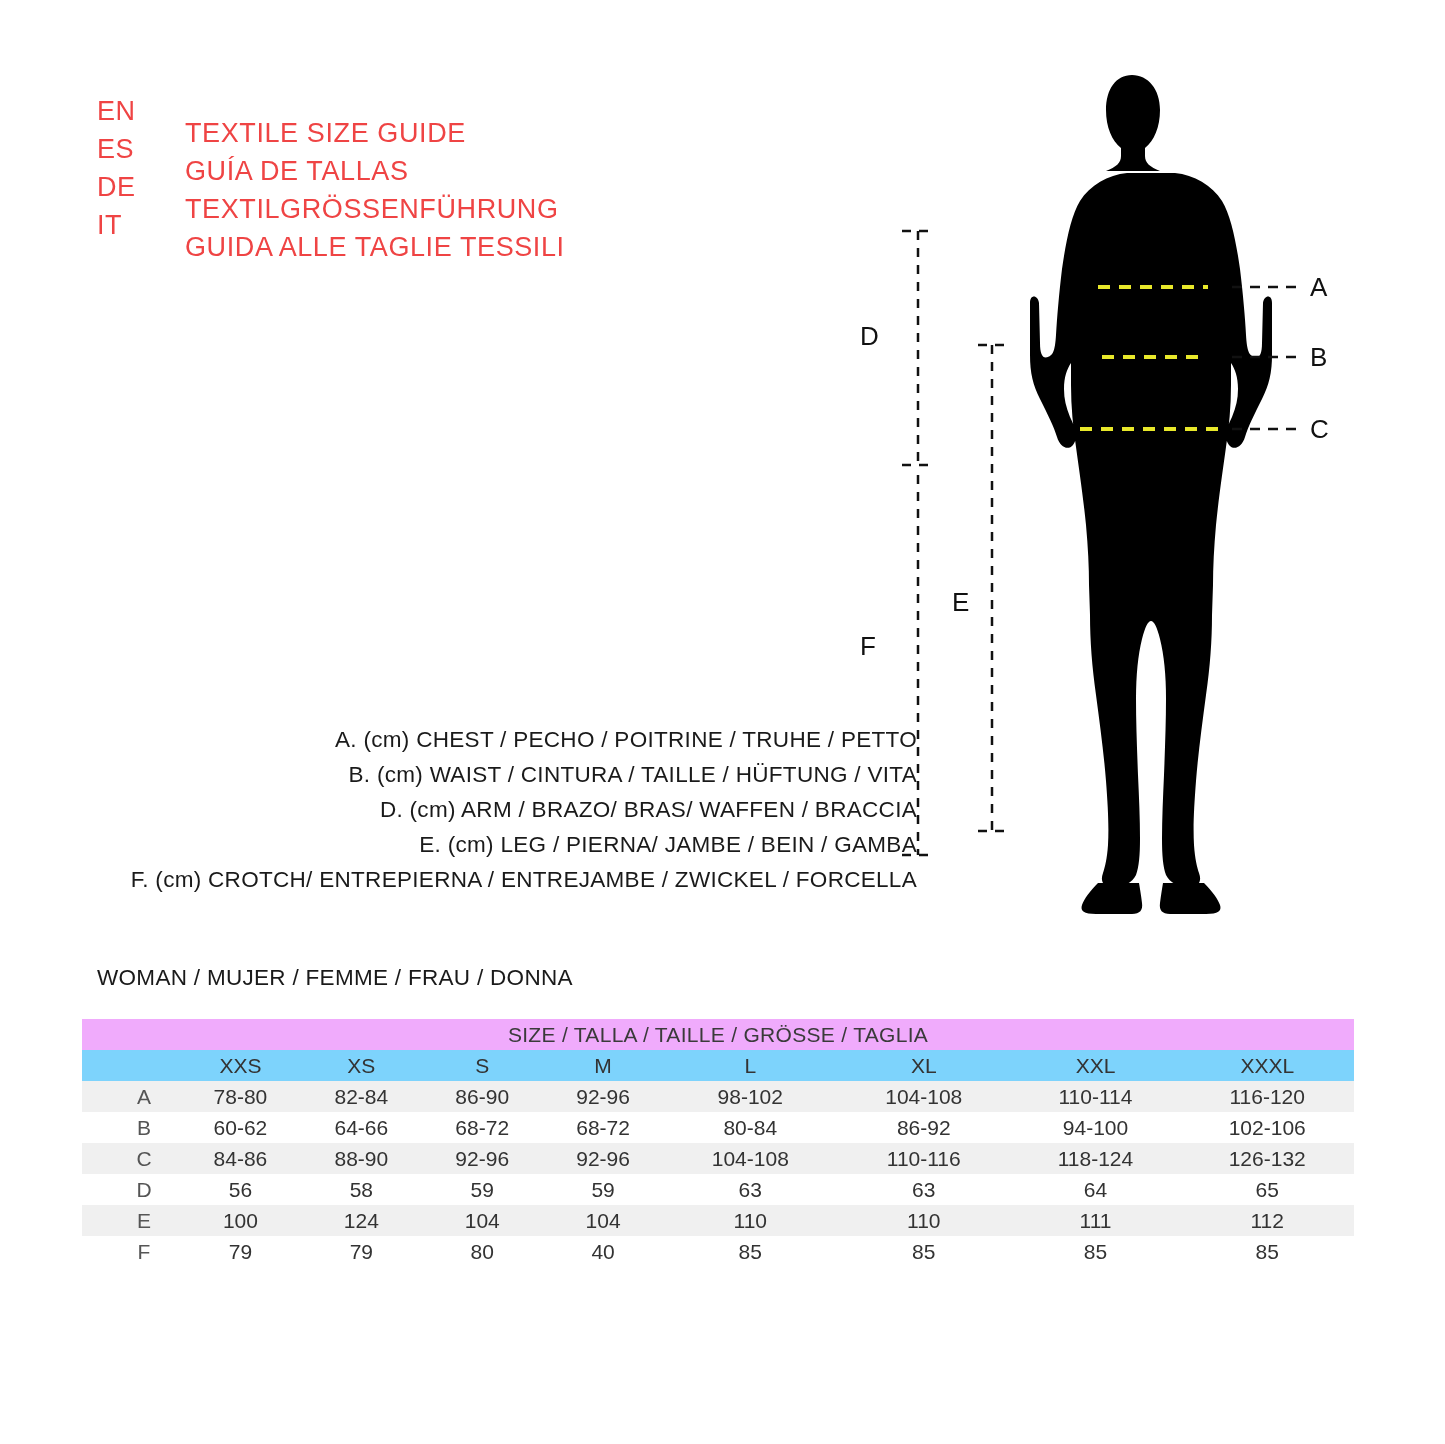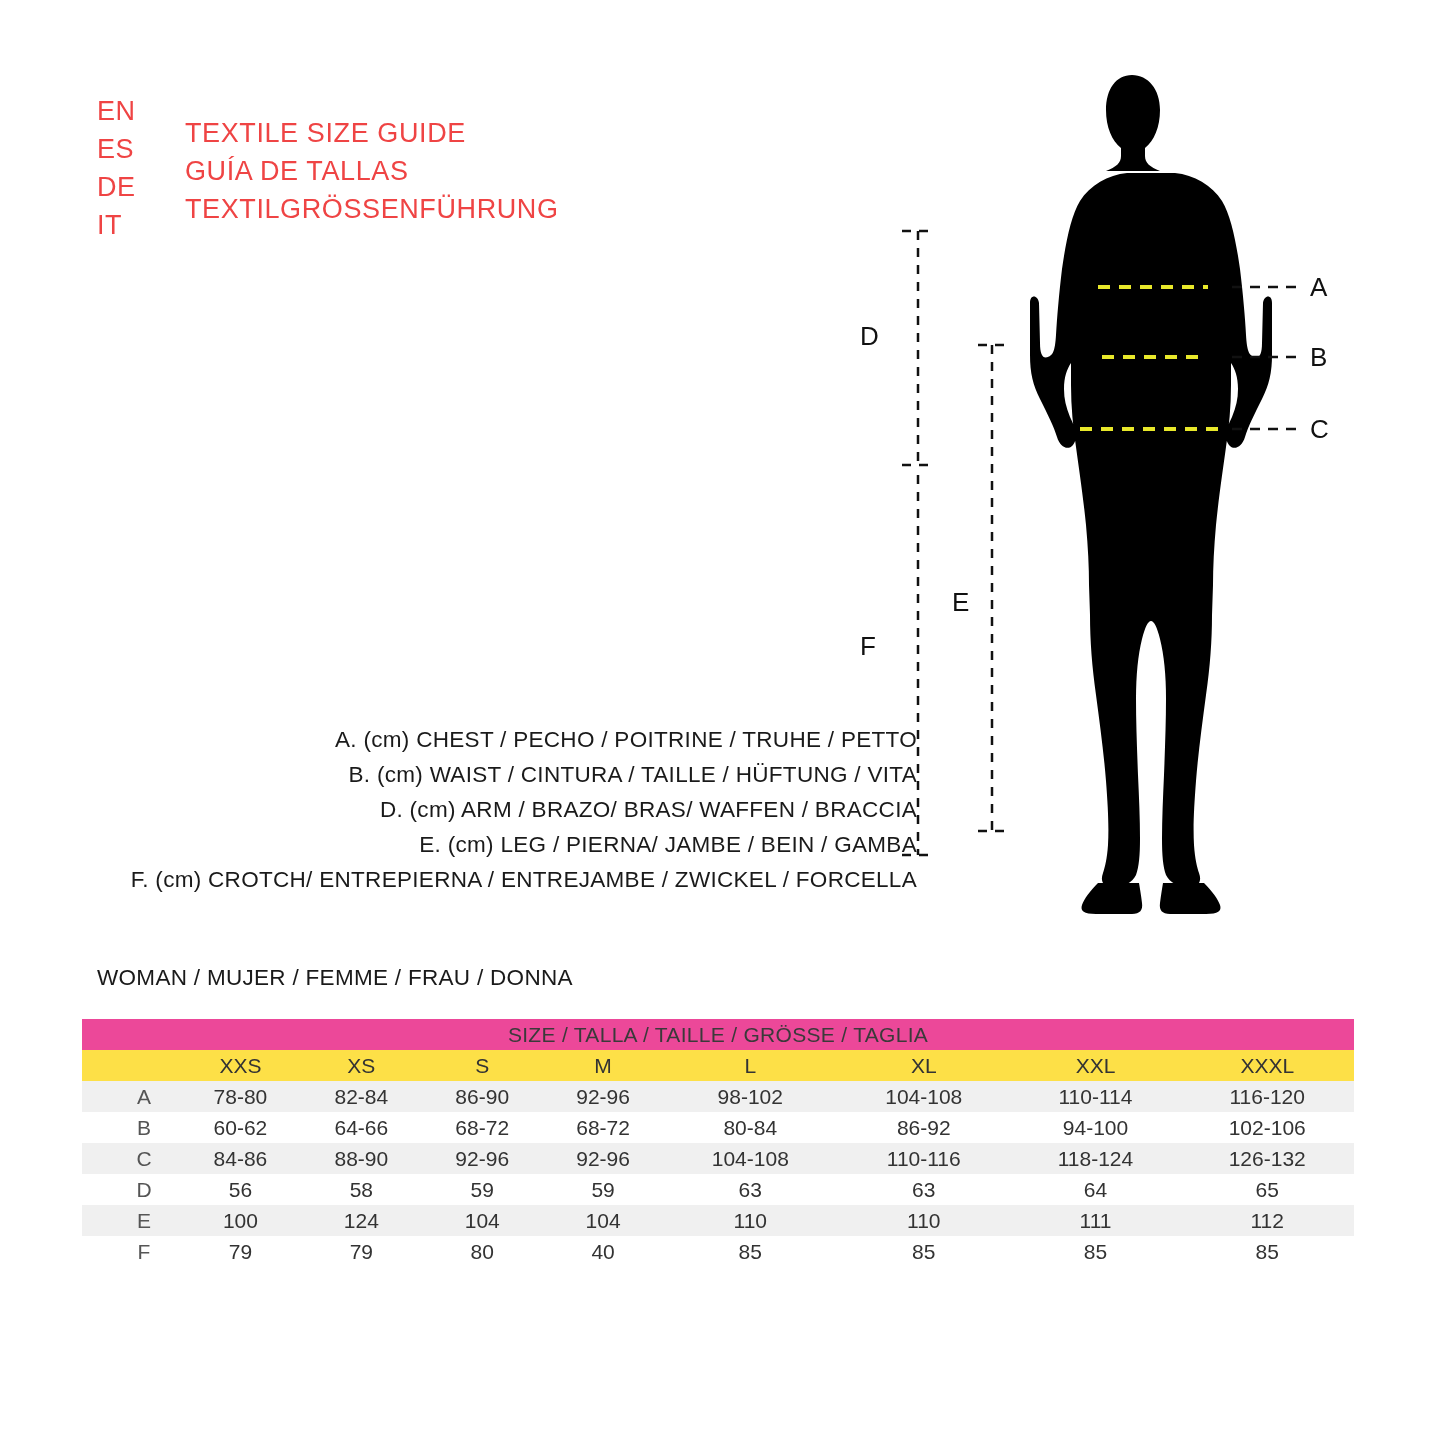--- a/index.html
+++ b/index.html
@@ -65,37 +65,37 @@
   }
   #size-table td, #size-table th {
     padding:0;
     margin:0;
     font-weight:normal;
     text-align:center;
     height:31px;
     vertical-align:middle;
   }
   .tbl-head-band td {
-    background:#ec4899;
+    background:#f0abfc;
     text-align:left;
     padding-left:16px;
     height:33px;
     font-size:21px;
     color:#3a3a3a;
     letter-spacing:0.3px;
   }
   .row-light td { background:#f0f0f0; }
   .row-white td { background:#ffffff; }
   .col-key {
     width:72px;
     text-align:left;
     padding-left:26px !important;
     color:#555;
   }
-  .tbl-colhead td { background:#fde047; color:#333; height:35px; }
+  .tbl-colhead td { background:#7dd3fc; color:#333; height:35px; }
 
   
   #figure-area {
     position:absolute;
     left:840px; top:55px;
     width:560px; height:860px;
   }
   #figure-area svg { display:block; }
 </style>
 </head>
@@ -109,20 +109,21 @@
   <div class="title-row">
     <span class="title-lang">ES</span>
     <span class="title-text">GUÍA DE TALLAS</span>
   </div>
   <div class="title-row">
     <span class="title-lang">DE</span>
     <span class="title-text">TEXTILGRÖSSENFÜHRUNG</span>
   </div>
   <div class="title-row">
     <span class="title-lang">IT</span>
+    <span class="title-text">GUIDA ALLE TAGLIE TESSILI</span>
   </div>
 </div>
 
 <div id="figure-area">
   <svg width="560" height="860" viewBox="0 0 560 860" xmlns="http://www.w3.org/2000/svg">
 
     <g fill="#000000">
 
       <path d="M292,20 C276,20 266,34 266,55 C266,72 272,86 281,93 L281,101
                C281,108 276,112 266,116 L320,116 C310,112 305,108 305,101 L305,93

